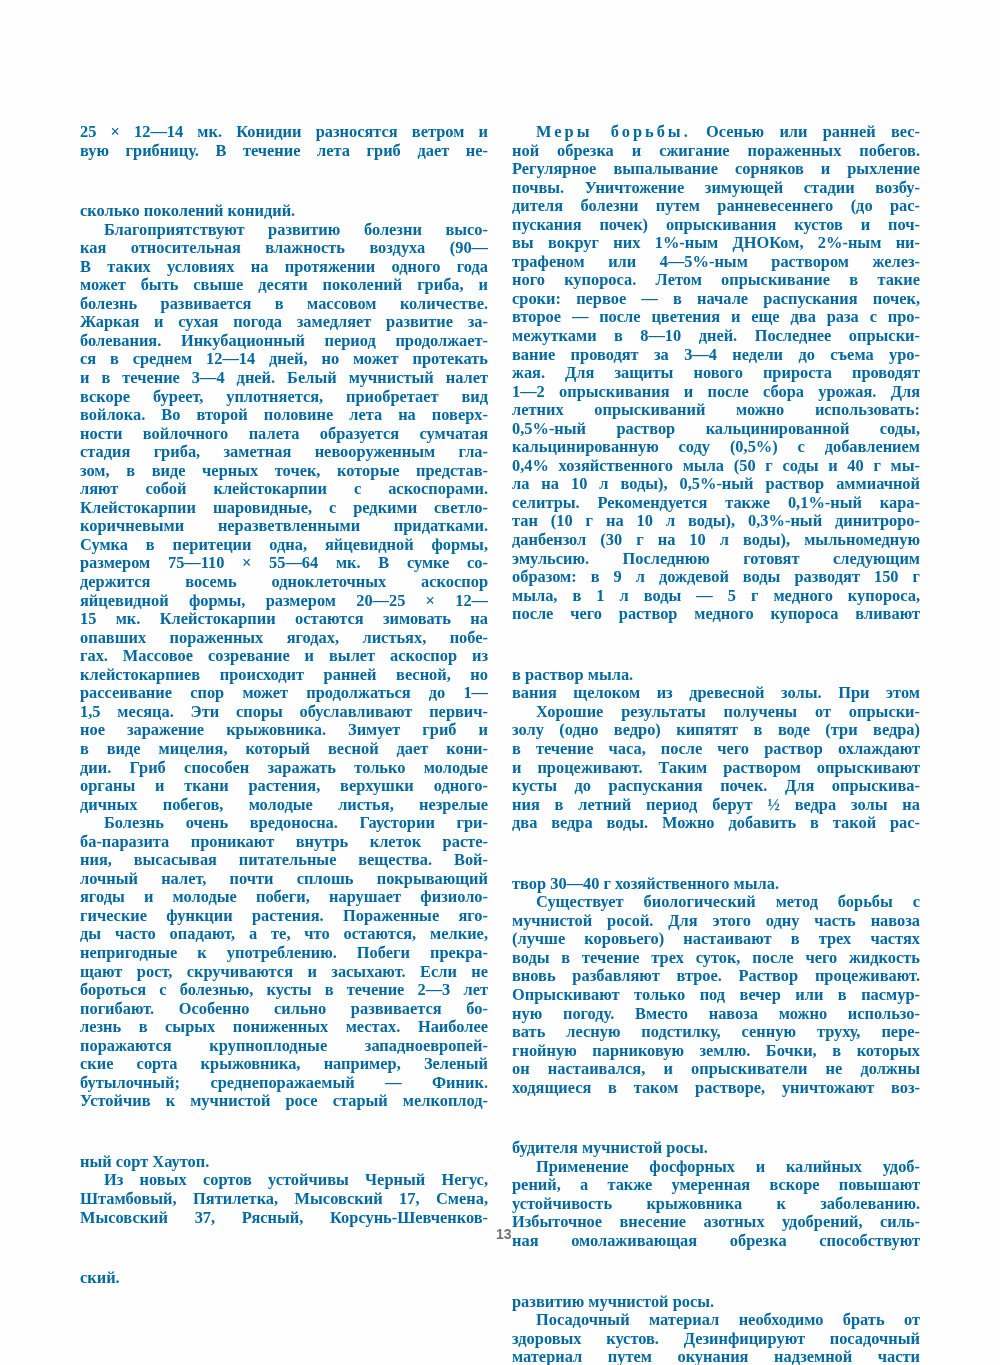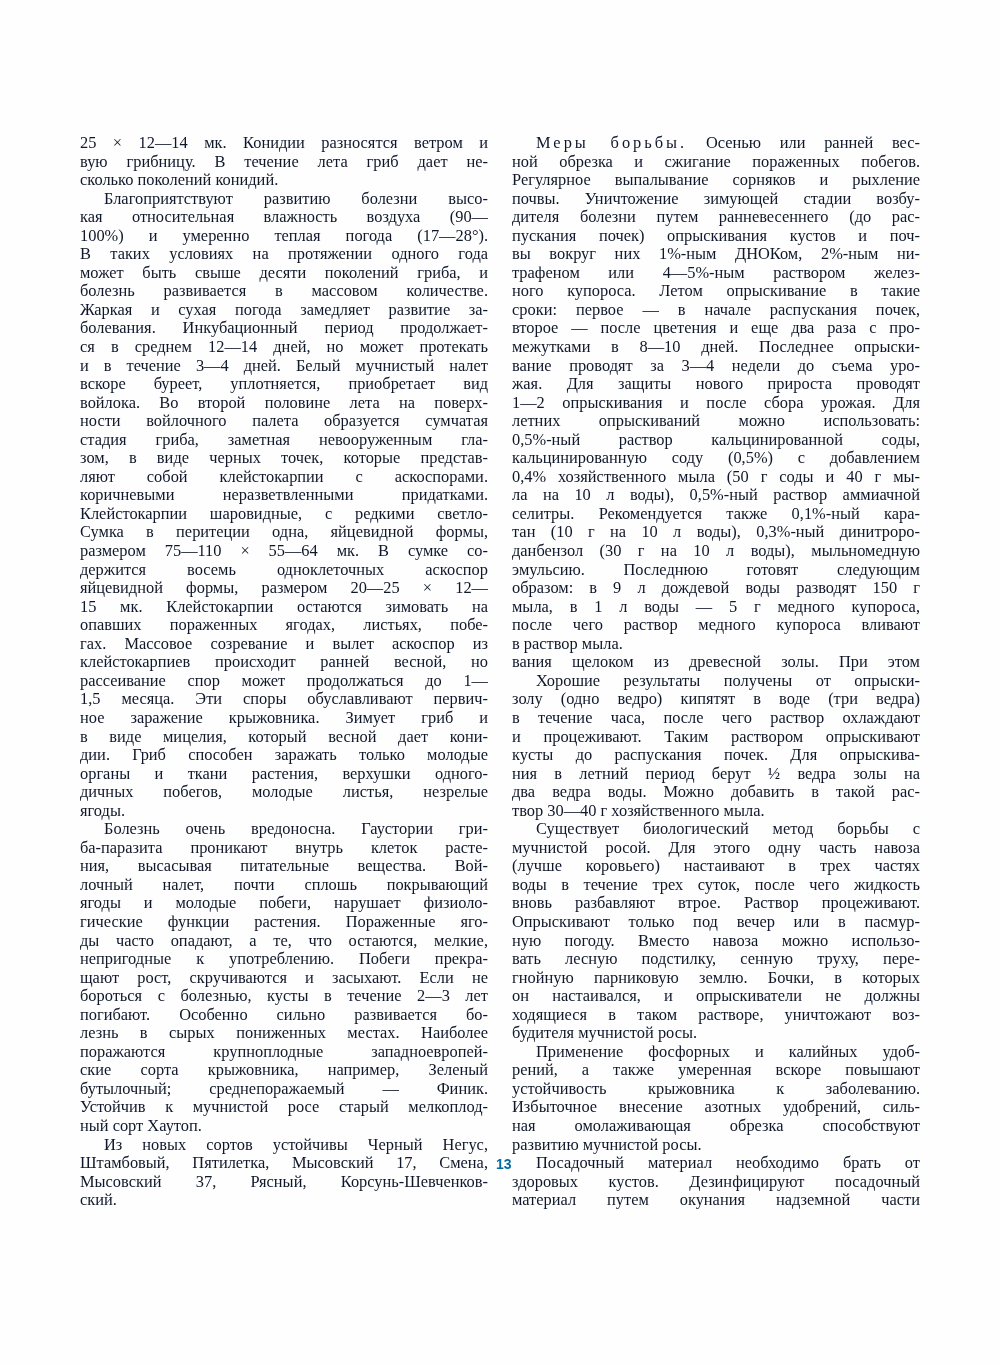--- a/index.html
+++ b/index.html
@@ -1,80 +1,78 @@
 <!DOCTYPE html>
 <html><head>
 <meta charset="utf-8">
 <style>
   html, body { margin: 0; padding: 0; background: #ffffff; }
   body { width: 1000px; height: 1365px; position: relative; overflow: hidden; }
   .page { position: absolute; left: 0; top: 0; width: 1000px; height: 1365px; background: #fefefe; }
   .col {
-    position: absolute; top: 134px; width: 408px;
+    position: absolute; top: 123px; width: 408px;
     font-family: "Liberation Serif", "DejaVu Serif", serif;
-    font-size: 16.4px; line-height: 18.55px; color: #0f172a;
-    font-weight: normal;
+    font-size: 16.4px; line-height: 18.55px; color: #0369a1;
+    font-weight: bold;
   }
   .col.left { left: 80px; }
   .col.right { left: 512px; }
   .line {
     display: block; white-space: nowrap; text-align: justify;
     text-align-last: justify; height: 18.55px; overflow: visible;
   }
-  .line.last { text-align-last: left; }
+  .line.last { text-align-last: left; margin-top: 42px; }
   .line.indent { padding-left: 24px; }
   .spaced { letter-spacing: 3px; }
   .pagenum {
-    position: absolute; left: 496px; top: 1156px;
+    position: absolute; left: 496px; top: 1226px;
     font-family: "Liberation Sans", "DejaVu Sans", sans-serif;
-    font-weight: bold; font-size: 14px; color: #0369a1; text-align: right;
+    font-weight: bold; font-size: 14px; color: #737373; text-align: right;
   }
 </style>
 </head>
 <body>
 
 <div class="page">
   <div class="col left" id="left-col">
       <span class="line">25 × 12—14 мк. Конидии разносятся ветром и</span>
       <span class="line">вую грибницу. В течение лета гриб дает не-</span>
       <span class="line last">сколько поколений конидий.</span>
       <span class="line indent">Благоприятствуют развитию болезни высо-</span>
       <span class="line">кая относительная влажность воздуха (90—</span>
-      <span class="line">100%) и умеренно теплая погода (17—28°).</span>
       <span class="line">В таких условиях на протяжении одного года</span>
       <span class="line">может быть свыше десяти поколений гриба, и</span>
       <span class="line">болезнь развивается в массовом количестве.</span>
       <span class="line">Жаркая и сухая погода замедляет развитие за-</span>
       <span class="line">болевания. Инкубационный период продолжает-</span>
       <span class="line">ся в среднем 12—14 дней, но может протекать</span>
       <span class="line">и в течение 3—4 дней. Белый мучнистый налет</span>
       <span class="line">вскоре буреет, уплотняется, приобретает вид</span>
       <span class="line">войлока. Во второй половине лета на поверх-</span>
       <span class="line">ности войлочного палета образуется сумчатая</span>
       <span class="line">стадия гриба, заметная невооруженным гла-</span>
       <span class="line">зом, в виде черных точек, которые представ-</span>
       <span class="line">ляют собой клейстокарпии с аскоспорами.</span>
+      <span class="line">Клейстокарпии шаровидные, с редкими светло-</span>
       <span class="line">коричневыми неразветвленными придатками.</span>
-      <span class="line">Клейстокарпии шаровидные, с редкими светло-</span>
       <span class="line">Сумка в перитеции одна, яйцевидной формы,</span>
       <span class="line">размером 75—110 × 55—64 мк. В сумке со-</span>
       <span class="line">держится восемь одноклеточных аскоспор</span>
       <span class="line">яйцевидной формы, размером 20—25 × 12—</span>
       <span class="line">15 мк. Клейстокарпии остаются зимовать на</span>
       <span class="line">опавших пораженных ягодах, листьях, побе-</span>
       <span class="line">гах. Массовое созревание и вылет аскоспор из</span>
       <span class="line">клейстокарпиев происходит ранней весной, но</span>
       <span class="line">рассеивание спор может продолжаться до 1—</span>
       <span class="line">1,5 месяца. Эти споры обуславливают первич-</span>
       <span class="line">ное заражение крыжовника. Зимует гриб и</span>
       <span class="line">в виде мицелия, который весной дает кони-</span>
       <span class="line">дии. Гриб способен заражать только молодые</span>
       <span class="line">органы и ткани растения, верхушки одного-</span>
       <span class="line">дичных побегов, молодые листья, незрелые</span>
-      <span class="line last">ягоды.</span>
       <span class="line indent">Болезнь очень вредоносна. Гаустории гри-</span>
       <span class="line">ба-паразита проникают внутрь клеток расте-</span>
       <span class="line">ния, высасывая питательные вещества. Вой-</span>
       <span class="line">лочный налет, почти сплошь покрывающий</span>
       <span class="line">ягоды и молодые побеги, нарушает физиоло-</span>
       <span class="line">гические функции растения. Пораженные яго-</span>
       <span class="line">ды часто опадают, а те, что остаются, мелкие,</span>
       <span class="line">непригодные к употреблению. Побеги прекра-</span>
       <span class="line">щают рост, скручиваются и засыхают. Если не</span>
       <span class="line">бороться с болезнью, кусты в течение 2—3 лет</span>

